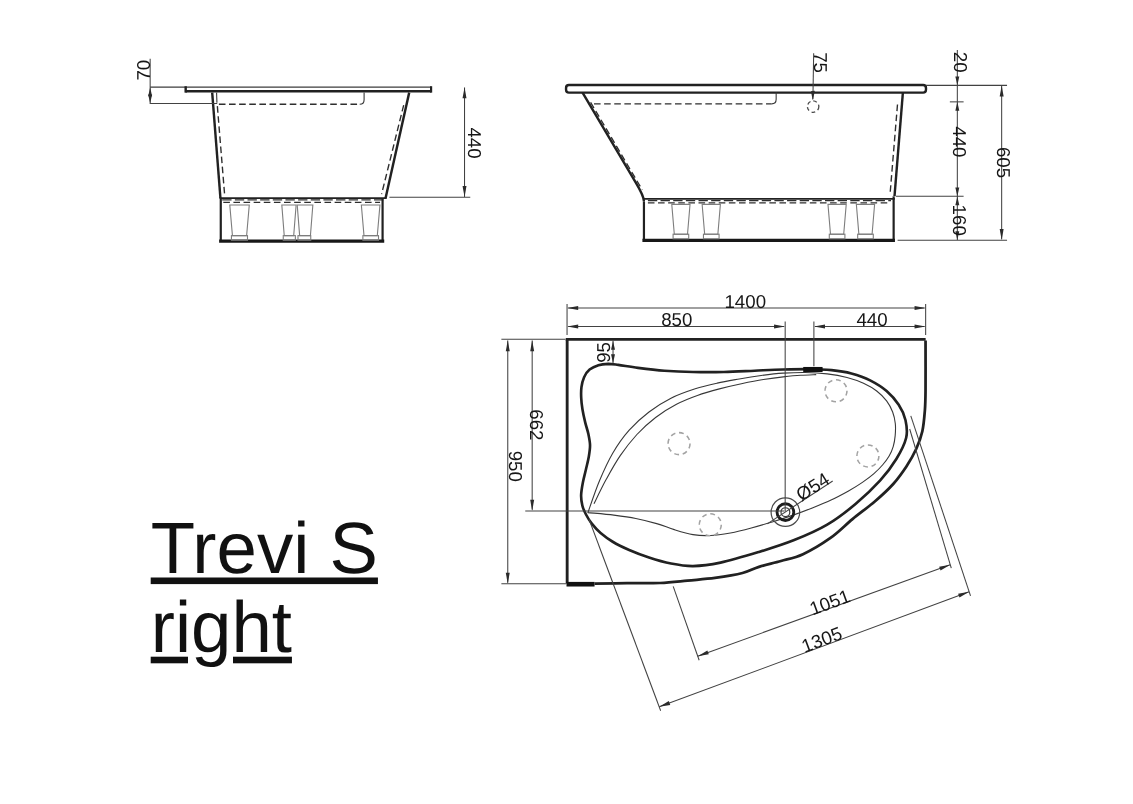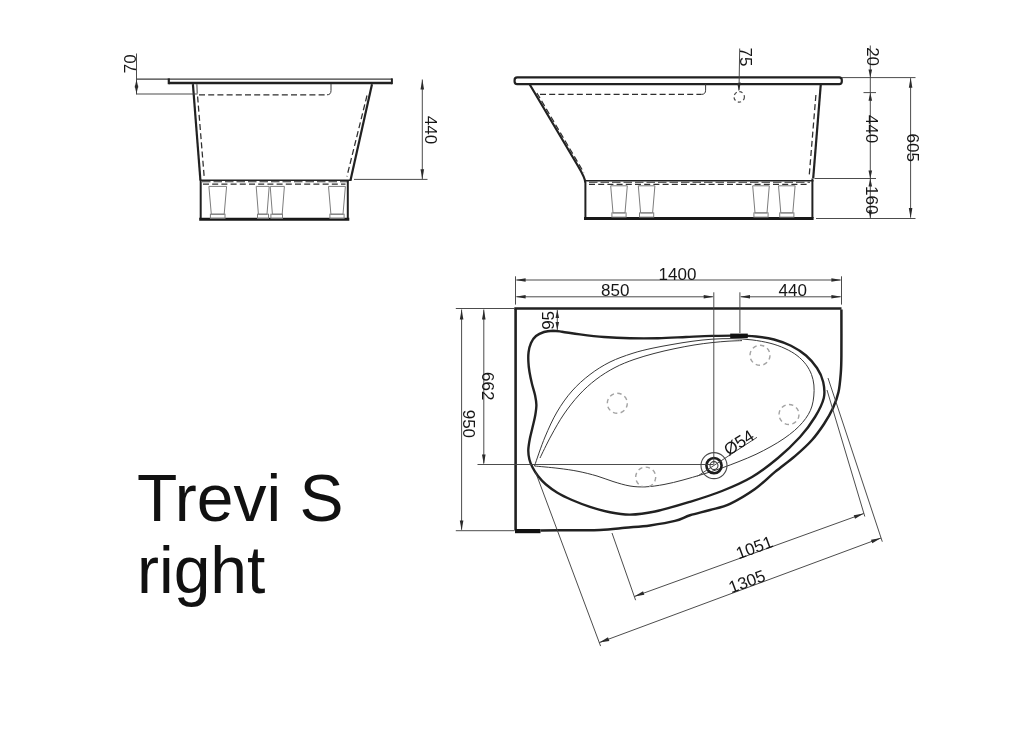--- a/index.html
+++ b/index.html
@@ -7,21 +7,21 @@
 svg{position:absolute;left:0;top:0;}
 text{font-family:"Liberation Sans",sans-serif;fill:#161616;}
 .dim{font-size:17px;}
 .t2{stroke:#212121;fill:none;}
 .t1{stroke:#383838;stroke-width:1;fill:none;}
 .ext{stroke:#424242;stroke-width:0.95;fill:none;}
 .dash{stroke:#2e2e2e;stroke-width:1.25;fill:none;stroke-dasharray:6 3.2;}
 .foot{stroke:#7d7d7d;stroke-width:1;fill:none;}
 .jet{stroke:#a3a3a3;stroke-width:1.4;fill:none;stroke-dasharray:4.4 3.4;}
 .arr{fill:#2b2b2b;stroke:none;}
-#title{position:absolute;left:137px;top:462px;font-family:"Liberation Sans",sans-serif;font-size:66px;line-height:72px;color:#111;letter-spacing:0px;}
+#title{position:absolute;left:137px;top:462px;font-family:"Liberation Sans",sans-serif;font-size:66px;line-height:72px;color:#111;letter-spacing:0px;text-decoration:underline;}
 </style>
 </head>
 <body>
 <div id="wrap">
 <svg width="1030" height="731" viewBox="0 0 1030 731">
 
 <g id="side">
 
   <line x1="136.5" y1="79.2" x2="392.3" y2="79.2" stroke="#3c3c3c" stroke-width="1.3"></line>
   <line x1="168.6" y1="83" x2="392" y2="83" stroke="#212121" stroke-width="2.4"></line>

